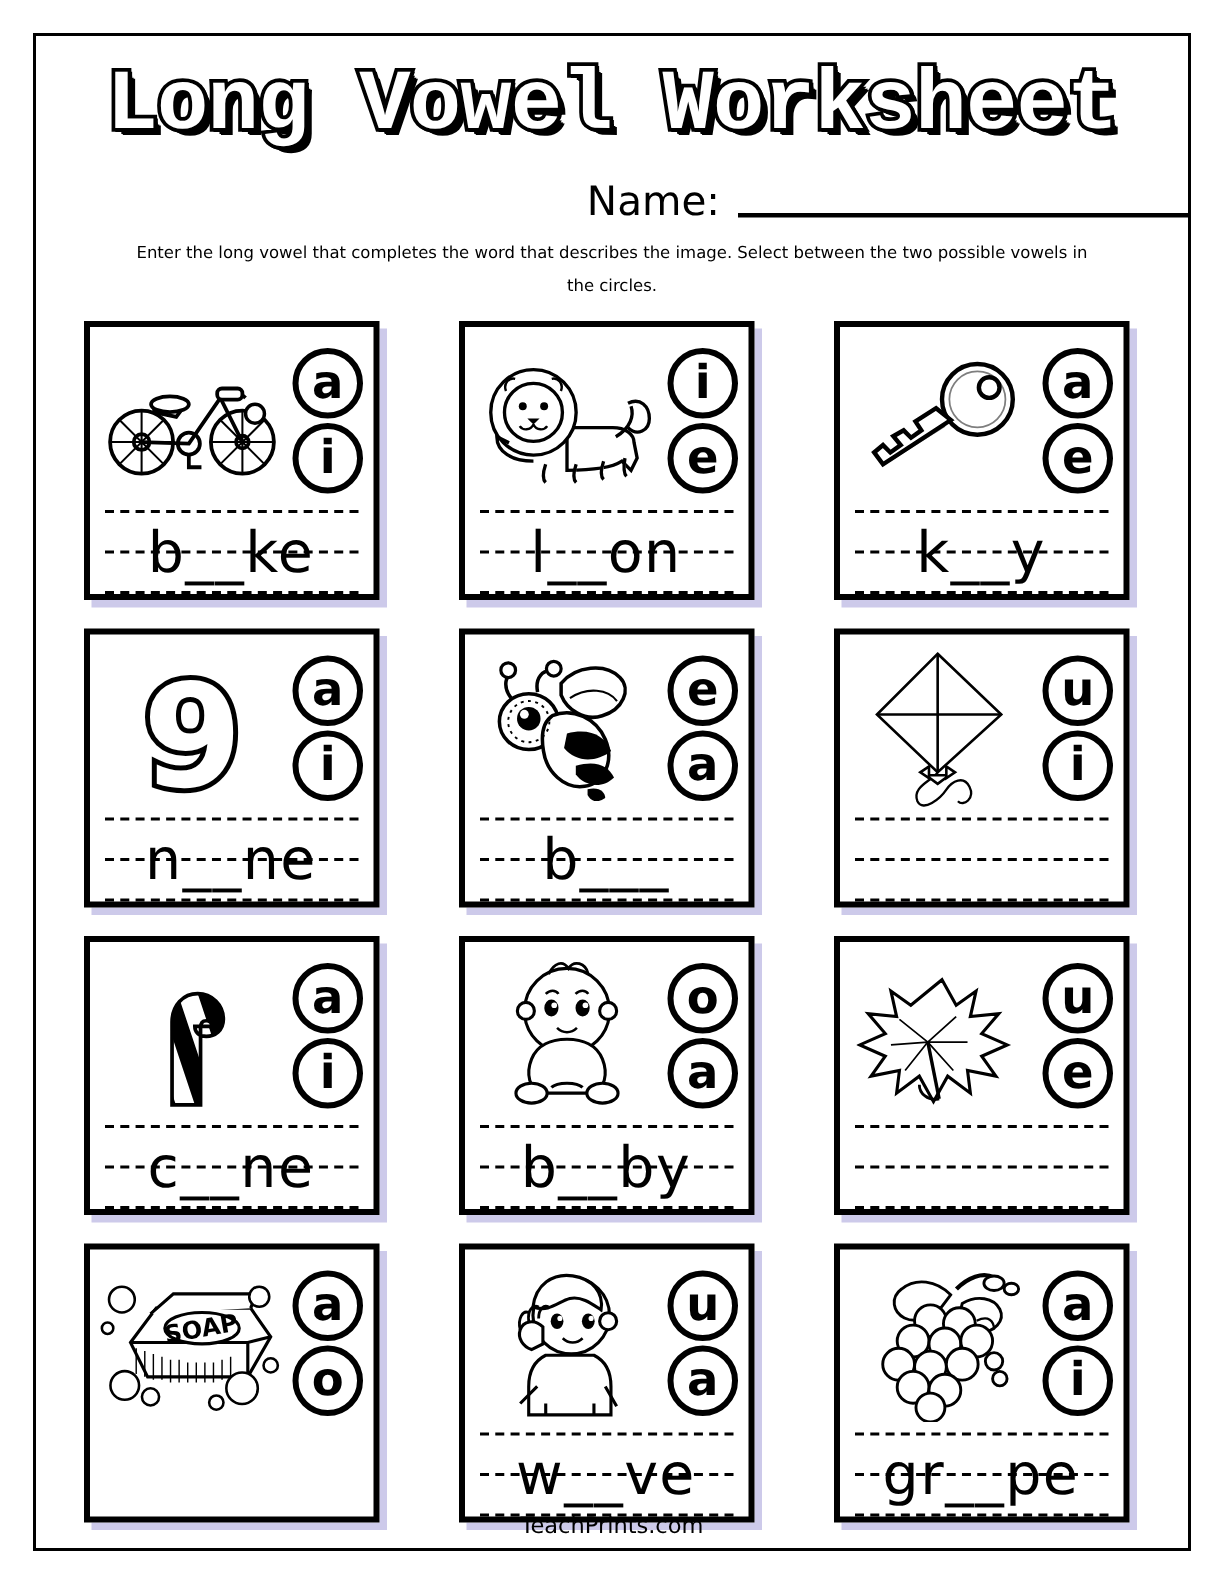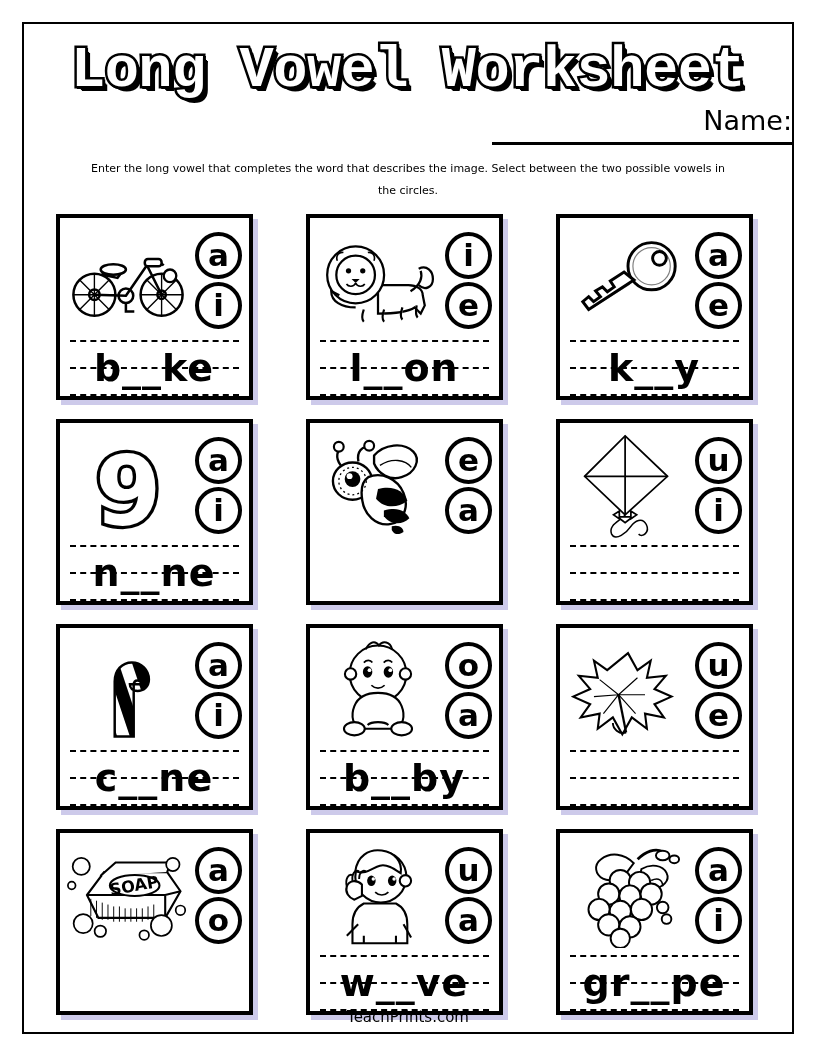--- a/index.html
+++ b/index.html
@@ -43,24 +43,23 @@
     text-shadow:
        3px 3px 0 #000, 4px 4px 0 #000, 5px 5px 0 #000,
        3px 0 0 #000, 0 3px 0 #000;
     white-space: nowrap;
   }
 
   
   .name-row {
     display: flex;
     align-items: flex-end;
-    justify-content: center;
+    justify-content: flex-end;
     height: 44px;
     padding-left: 20px;
-    flex-direction: column;
   }
   .name-label {
     font-family: "DejaVu Sans", sans-serif;
     font-size: 27px;
     color: #000;
     line-height: 30px;
   }
   .name-line {
     width: 300px;
     border-bottom: 3px solid #000;
@@ -145,21 +144,20 @@
     font-weight: 600;
     line-height: 1;
     color: #000;
   }
 
   
   .word-area {
     flex: 1 1 auto;
     position: relative;
     padding: 0 26px;
-    font-weight: bold;
   }
   .ruled {
     position: absolute;
     left: 10px;
     right: 10px;
     top: 2px;
     height: 56px;
   }
   .rule-top, .rule-mid, .rule-base {
     position: absolute;
@@ -378,20 +376,28 @@
     </g>
     <g stroke="#000" stroke-width="1.3" fill="none">
       <circle cx="34" cy="46" r="14" stroke-dasharray="2 3"></circle>
     </g>
   </svg>
             </div>
             <div class="vowels">
               <div class="vowel-circle">e</div>
               <div class="vowel-circle">a</div>
             </div>
+          </div>
+          <div class="word-area">
+            <div class="ruled">
+              <div class="rule-top"></div>
+              <div class="rule-mid"></div>
+              <div class="rule-base"></div>
+            </div>
+            <div class="word">b___</div>
           </div>
         </div>
       </div>
       <div class="card-slot">
         <div class="card">
           <div class="card-top">
             <div class="pic">
               <svg id="art-kite-illustration" viewBox="0 0 110 110" width="106" height="106">
     <g stroke="#000" stroke-width="1.8" fill="#fff">
       <path d="M52 4 96 46 52 86 10 46z"></path>

